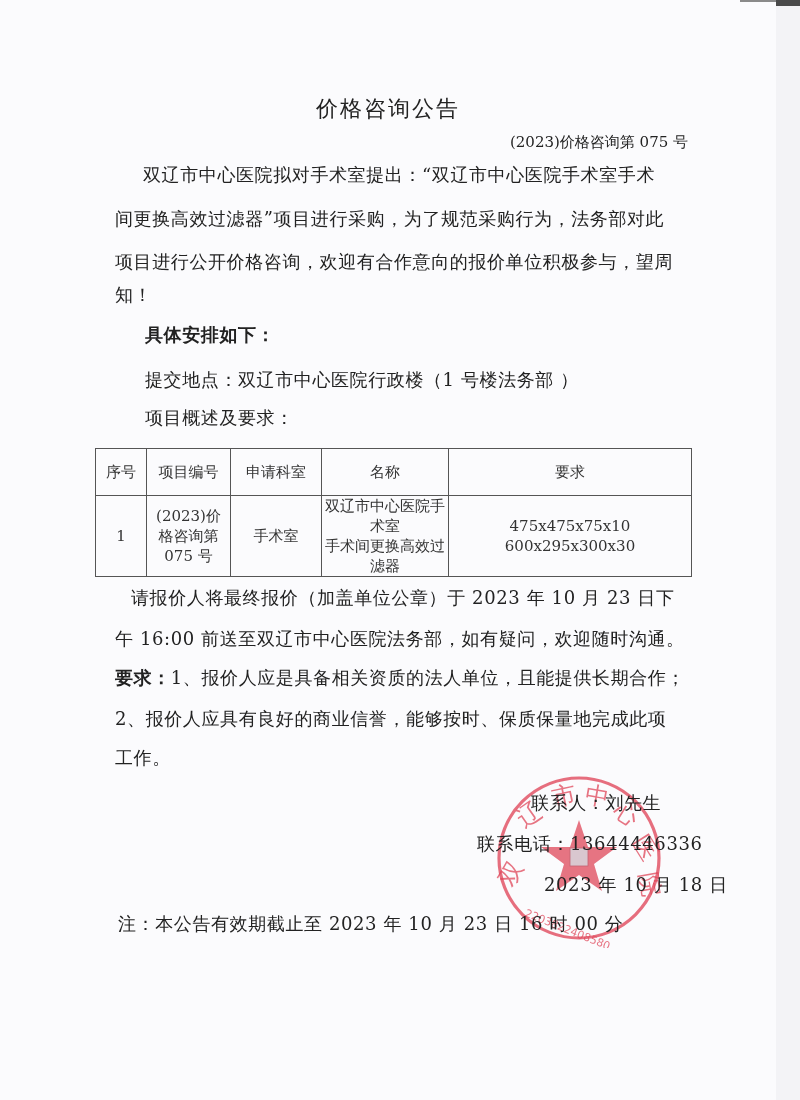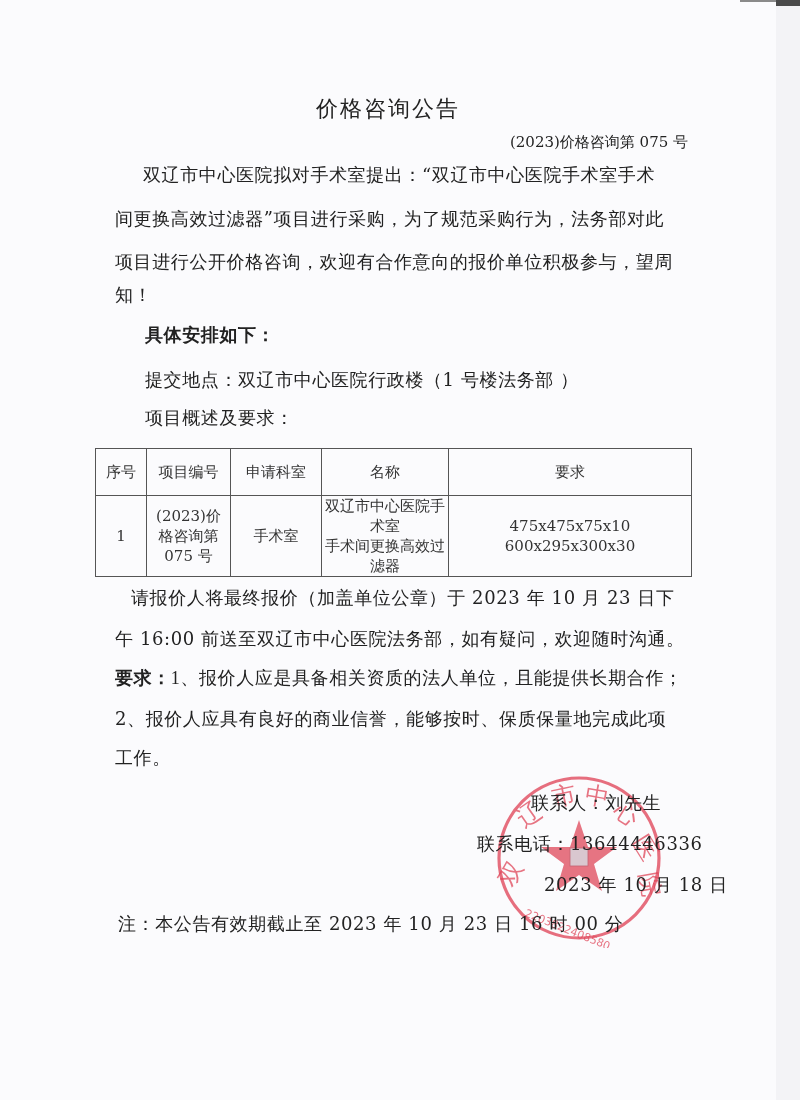--- a/index.html
+++ b/index.html
@@ -83,21 +83,21 @@
       <div>475x475x75x10</div>
       <div>600x295x300x30</div>
     </td>
   </tr>
 </tbody>
   </table>
 
 <div class="abs para" style="left:131px;top:586px;">请报价人将最终报价（加盖单位公章）于 2023 年 10 月 23 日下</div>
 <div class="abs para" style="left:115px;top:627px;">午 16:00 前送至双辽市中心医院法务部，如有疑问，欢迎随时沟通。</div>
 
-<div class="abs para" style="left:115px;top:666px;font-family:Liberation Serif, serif;"><span class="bold">要求：</span><span>1、报价人应是具备相关资质的法人单位，且能提供长期合作；</span></div>
+<div class="abs para" style="left:115px;top:666px;"><span class="bold">要求：</span><span>1、报价人应是具备相关资质的法人单位，且能提供长期合作；</span></div>
 <div class="abs para" style="left:115px;top:707px;">2、报价人应具有良好的商业信誉，能够按时、保质保量地完成此项</div>
 <div class="abs para" style="left:115px;top:746px;">工作。</div>
 
 <svg class="seal" viewBox="0 0 190 180">
   <g opacity="0.78" fill="none" stroke="#e0475a">
     <circle cx="95" cy="90" r="80" stroke-width="3.2"></circle>
   </g>
   <g opacity="0.75" fill="#e0475a">
     <polygon points="95,52 104,79 133,79 110,96 118,123 95,107 72,123 80,96 57,79 86,79"></polygon>
     <text x="28" y="120" font-size="24" transform="rotate(-60 28 120)" font-family="DejaVu Serif, serif">双</text>

